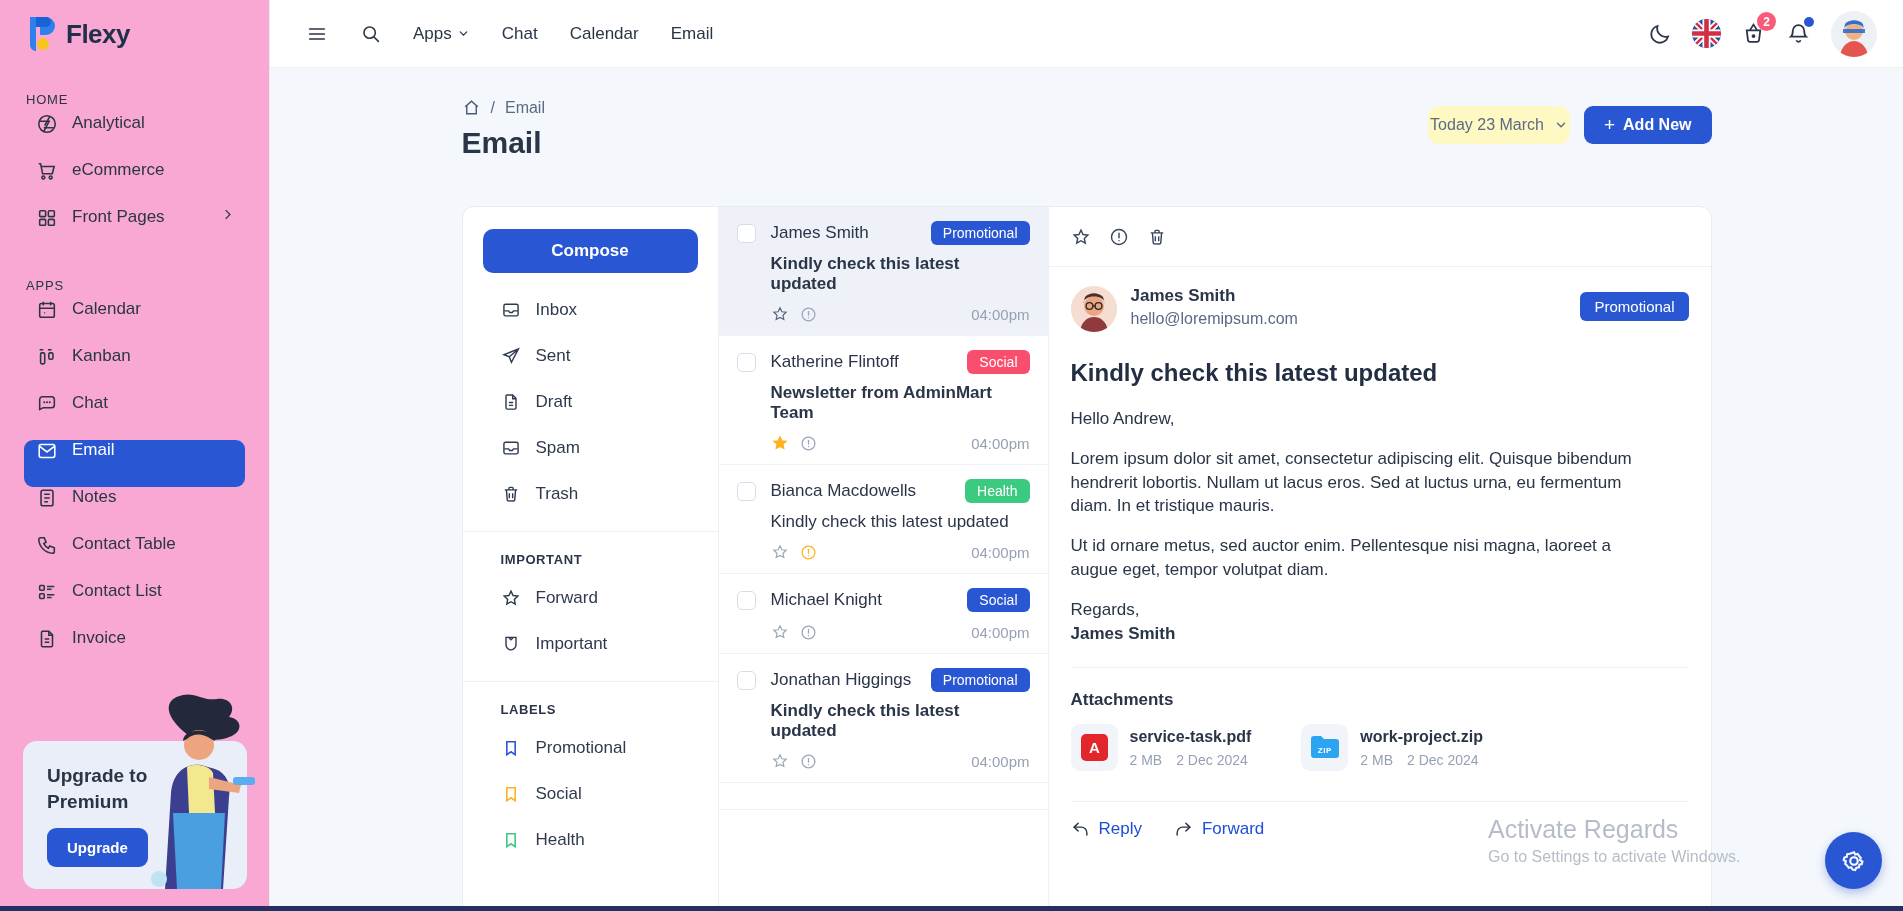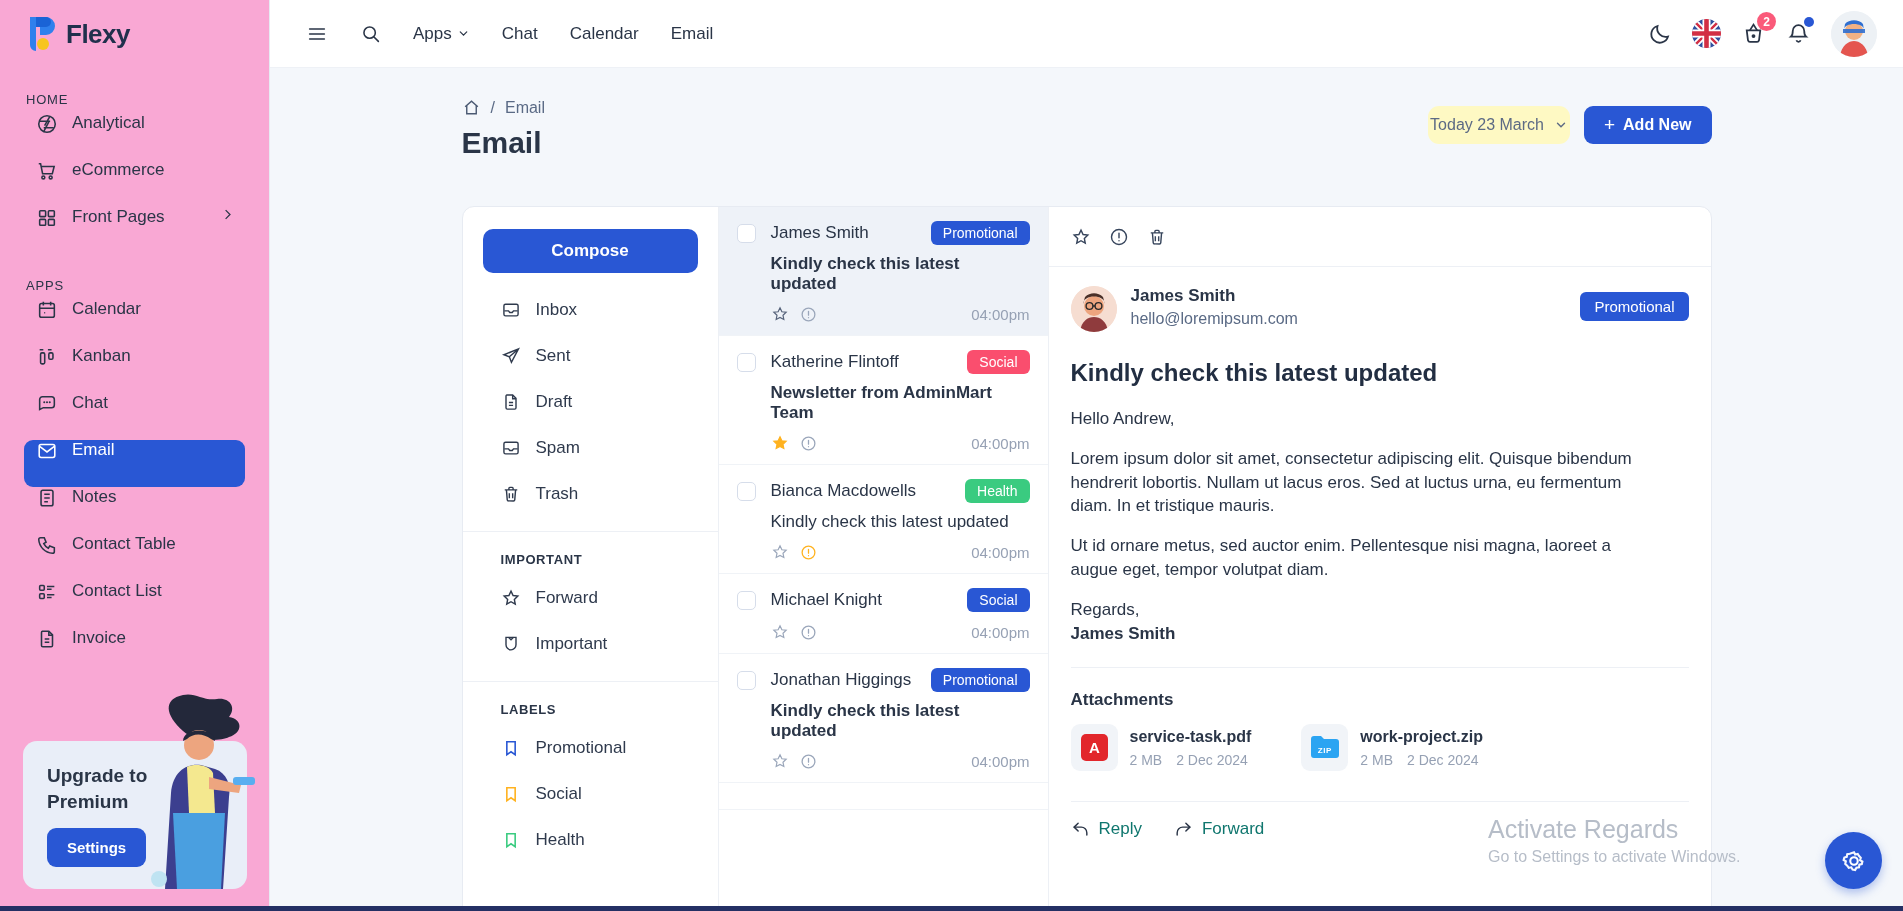--- a/index.html
+++ b/index.html
@@ -93,21 +93,21 @@
   .md-sig { font-weight:700; }
   .md-div { border-top:1px solid #edf0f5; margin:22px 22px 0; }
   .attach-title { padding:0 22px; margin-top:22px; font-size:17px; font-weight:700; color:#2a3547; }
   .chips { display:flex; gap:50px; padding:0 22px; margin-top:14px; }
   .chip { display:flex; gap:12px; align-items:center; cursor:pointer; }
   .chip-box { width:47px; height:47px; border-radius:9px; background:#f1f4f8; display:flex; align-items:center; justify-content:center; position:relative; }
   .chip-name { font-size:16px; font-weight:700; color:#2a3547; }
   .chip-meta { margin-top:6px; font-size:14px; color:#96a1b4; display:flex; gap:14px; }
   .zip-txt { position:absolute; color:#fff; font-size:8px; font-weight:700; letter-spacing:0.5px; top:22px; left:50%; transform:translateX(-50%); }
   .md-actions { display:flex; gap:32px; padding:17px 22px; }
-  .act-btn { display:flex; align-items:center; gap:9px; font-size:17px; font-weight:500; color:#0f766e; background:none; border:none; font-family:inherit; cursor:pointer; }
+  .act-btn { display:flex; align-items:center; gap:9px; font-size:17px; font-weight:500; color:#1d4ed8; background:none; border:none; font-family:inherit; cursor:pointer; }
 
   
   .watermark { position:absolute; left:1488px; top:815px; z-index:5; pointer-events:none; color:#b6bdc8; }
   .wm1 { font-size:25px; }
   .wm2 { margin-top:4px; font-size:16px; }
   .fab { position:absolute; left:1825px; top:832px; width:57px; height:57px; border-radius:50%; background:var(--primary); border:none; display:flex; align-items:center; justify-content:center; cursor:pointer; z-index:6; box-shadow:0 4px 10px rgba(41,87,212,.35); }
   .bottom-strip { position:absolute; left:0; bottom:0; width:1903px; height:5px; background:#243064; z-index:7; }
 </style>
 </head>
 <body>
@@ -235,21 +235,21 @@
             <path d="M7 3.5h7l4 4V19a1.5 1.5 0 0 1-1.5 1.5h-9A1.5 1.5 0 0 1 6 19V5a1.5 1.5 0 0 1 1-1.5z"></path>
             <path d="M14 3.5V8h4M9.5 12h5M9.5 15.5h5"></path>
           </svg>
         </span>
       <span>Invoice</span>
     </div>
   </nav>
 
   <div class="upgrade-card">
     <div class="upgrade-title">Upgrade to Premium</div>
-    <button class="upgrade-btn">Settings</button>
+    <button class="upgrade-btn">Upgrade</button>
     <svg class="upgrade-illu" width="128" height="196" viewBox="0 0 128 196" style="top:auto;">
       <path d="M58 38 C40 22, 38 6, 58 2 C70 -1, 78 8, 92 6 C104 4, 112 14, 104 24 C118 26, 118 40, 104 44 C96 48 70 50 58 38z" fill="#23283a"></path>
       <circle cx="74" cy="52" r="15" fill="#eda57f"></circle>
       <path d="M58 48 C58 34 90 34 90 48 l-4 -2 c-8 -6 -18 -6 -24 0z" fill="#23283a"></path>
       <path d="M40 196 L46 100 C48 78 62 70 76 72 L90 76 C102 80 106 92 104 104 L98 196z" fill="#3c3f8f"></path>
       <path d="M62 74 C70 70 84 72 88 80 L90 120 L64 120z" fill="#f4e88f"></path>
       <path d="M84 84 L116 92 L114 100 L84 96z" fill="#eda57f"></path>
       <rect x="108" y="84" width="22" height="8" rx="3" fill="#58aef0"></rect>
       <path d="M48 120 L100 120 L96 196 L52 196z" fill="#4a9fe0"></path>
       <circle cx="34" cy="186" r="8" fill="#bfe3f2"></circle>

